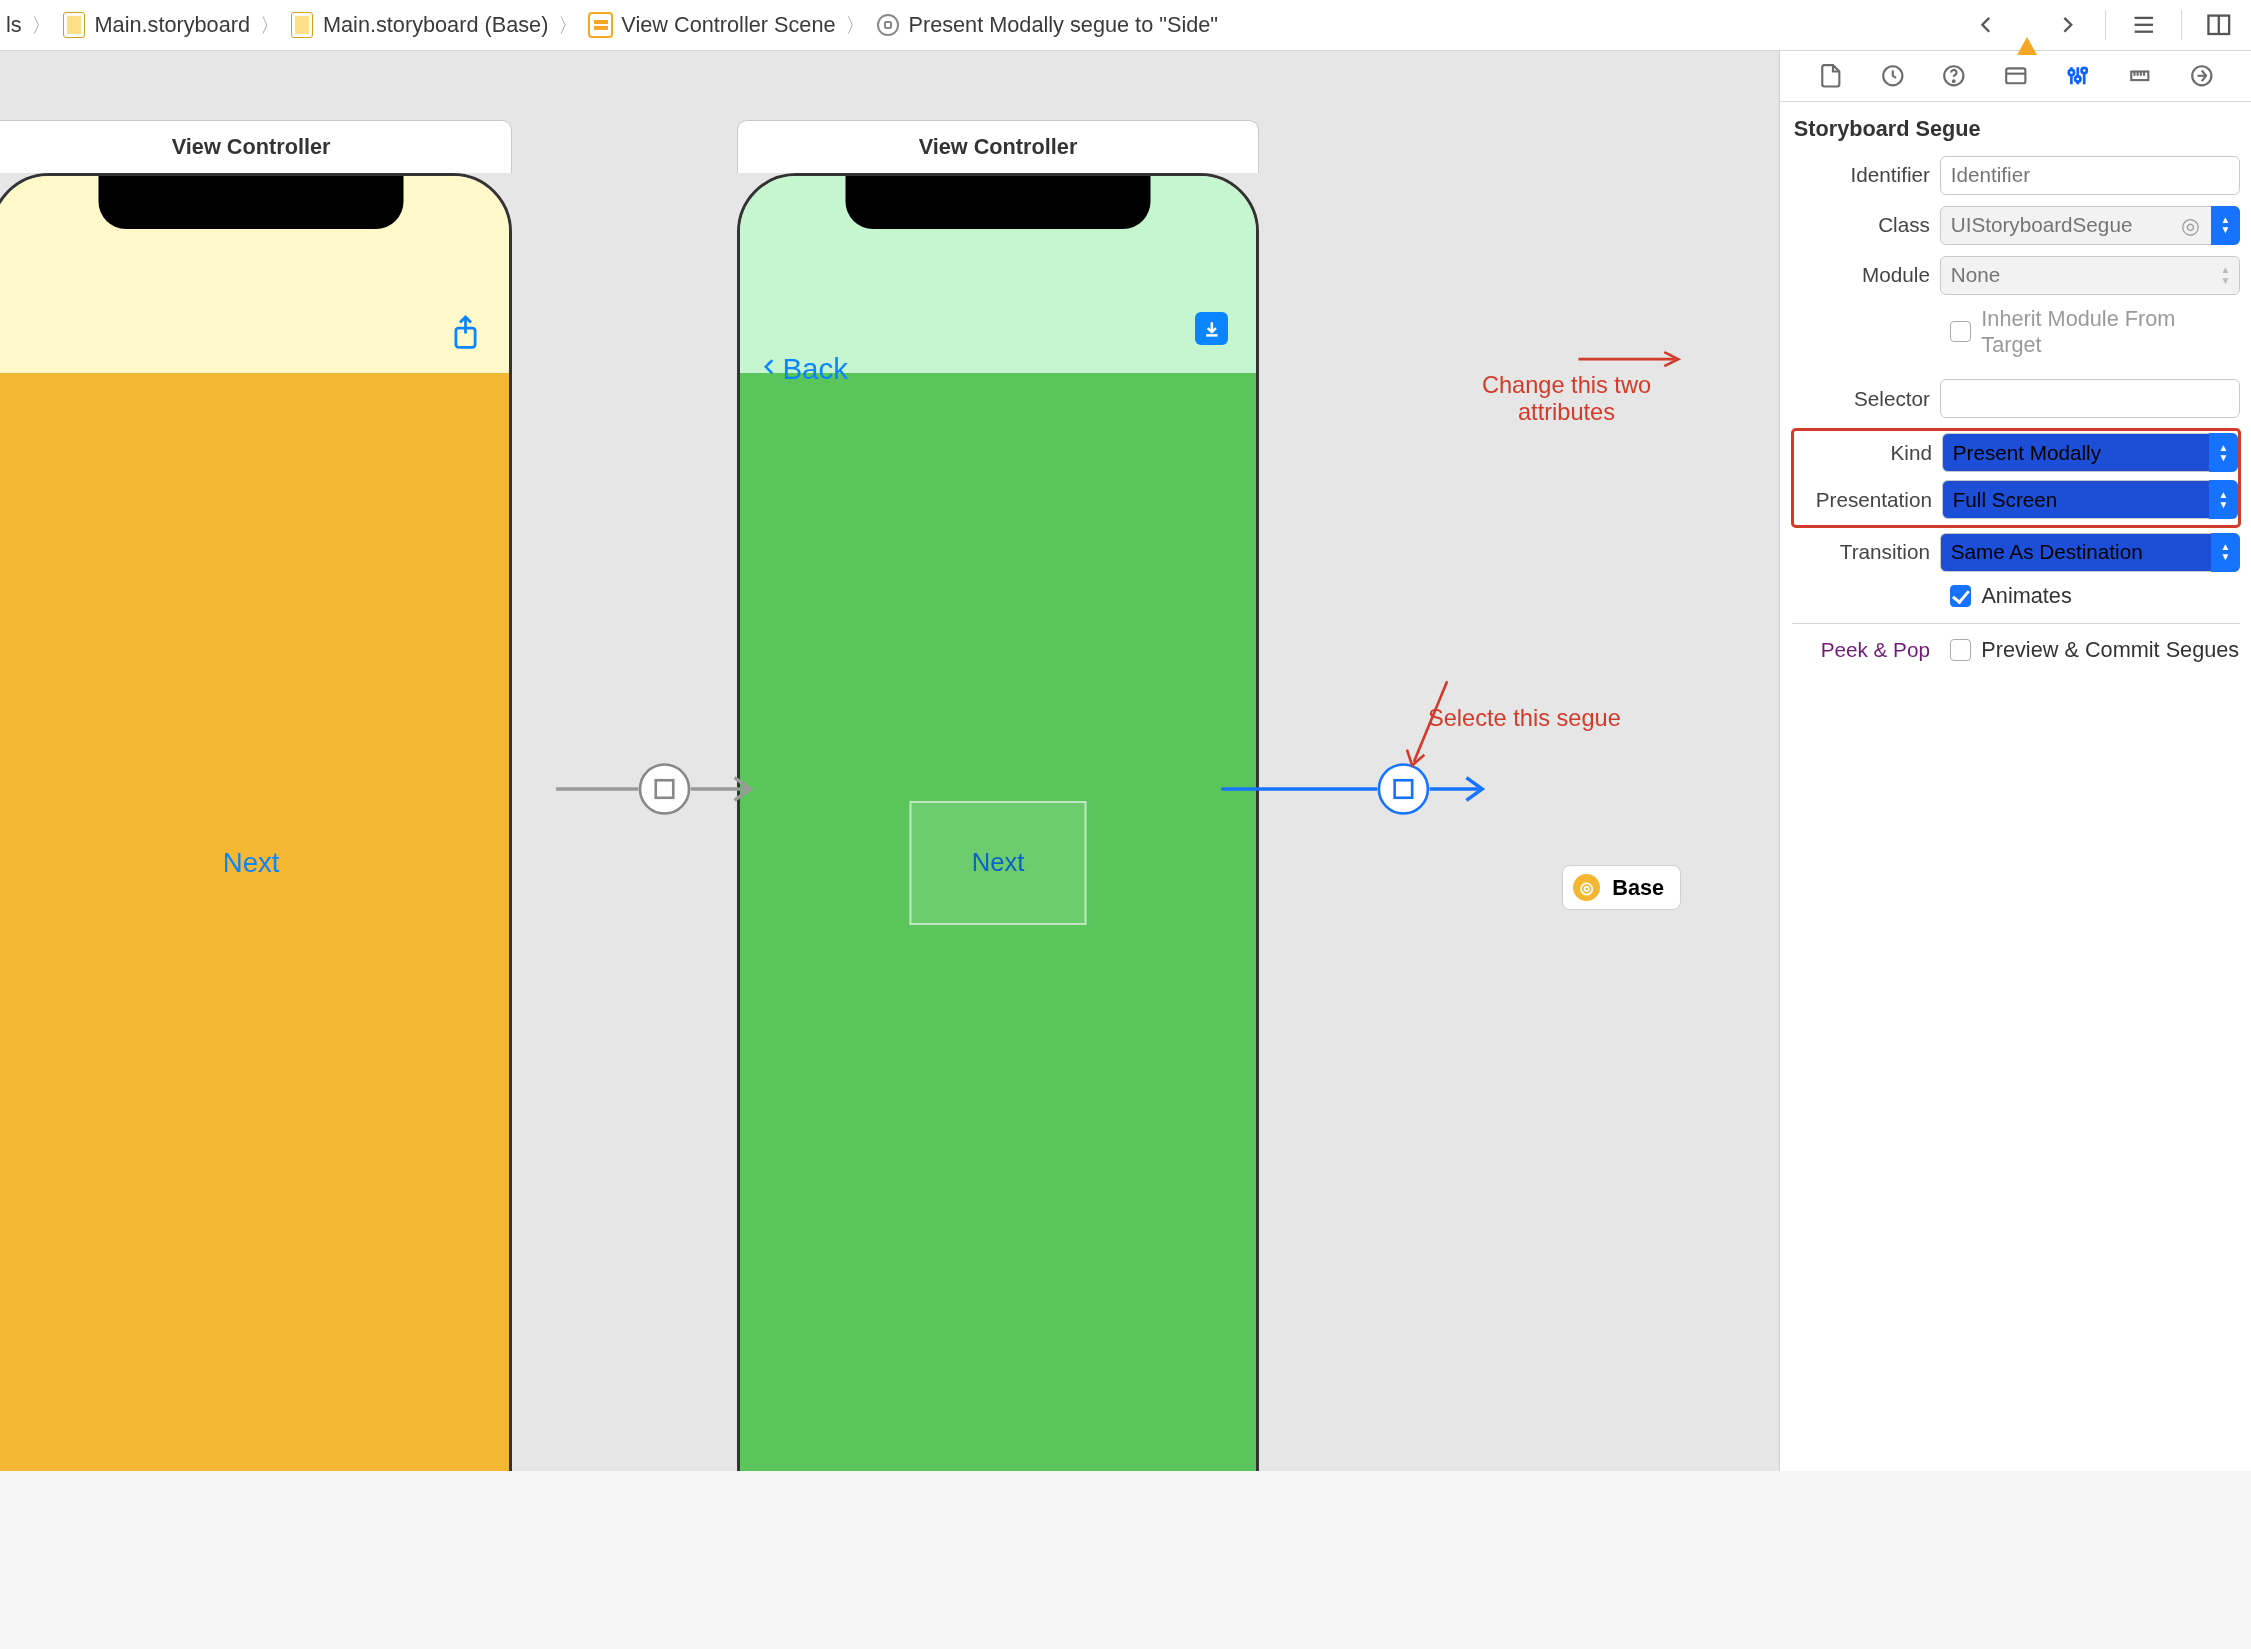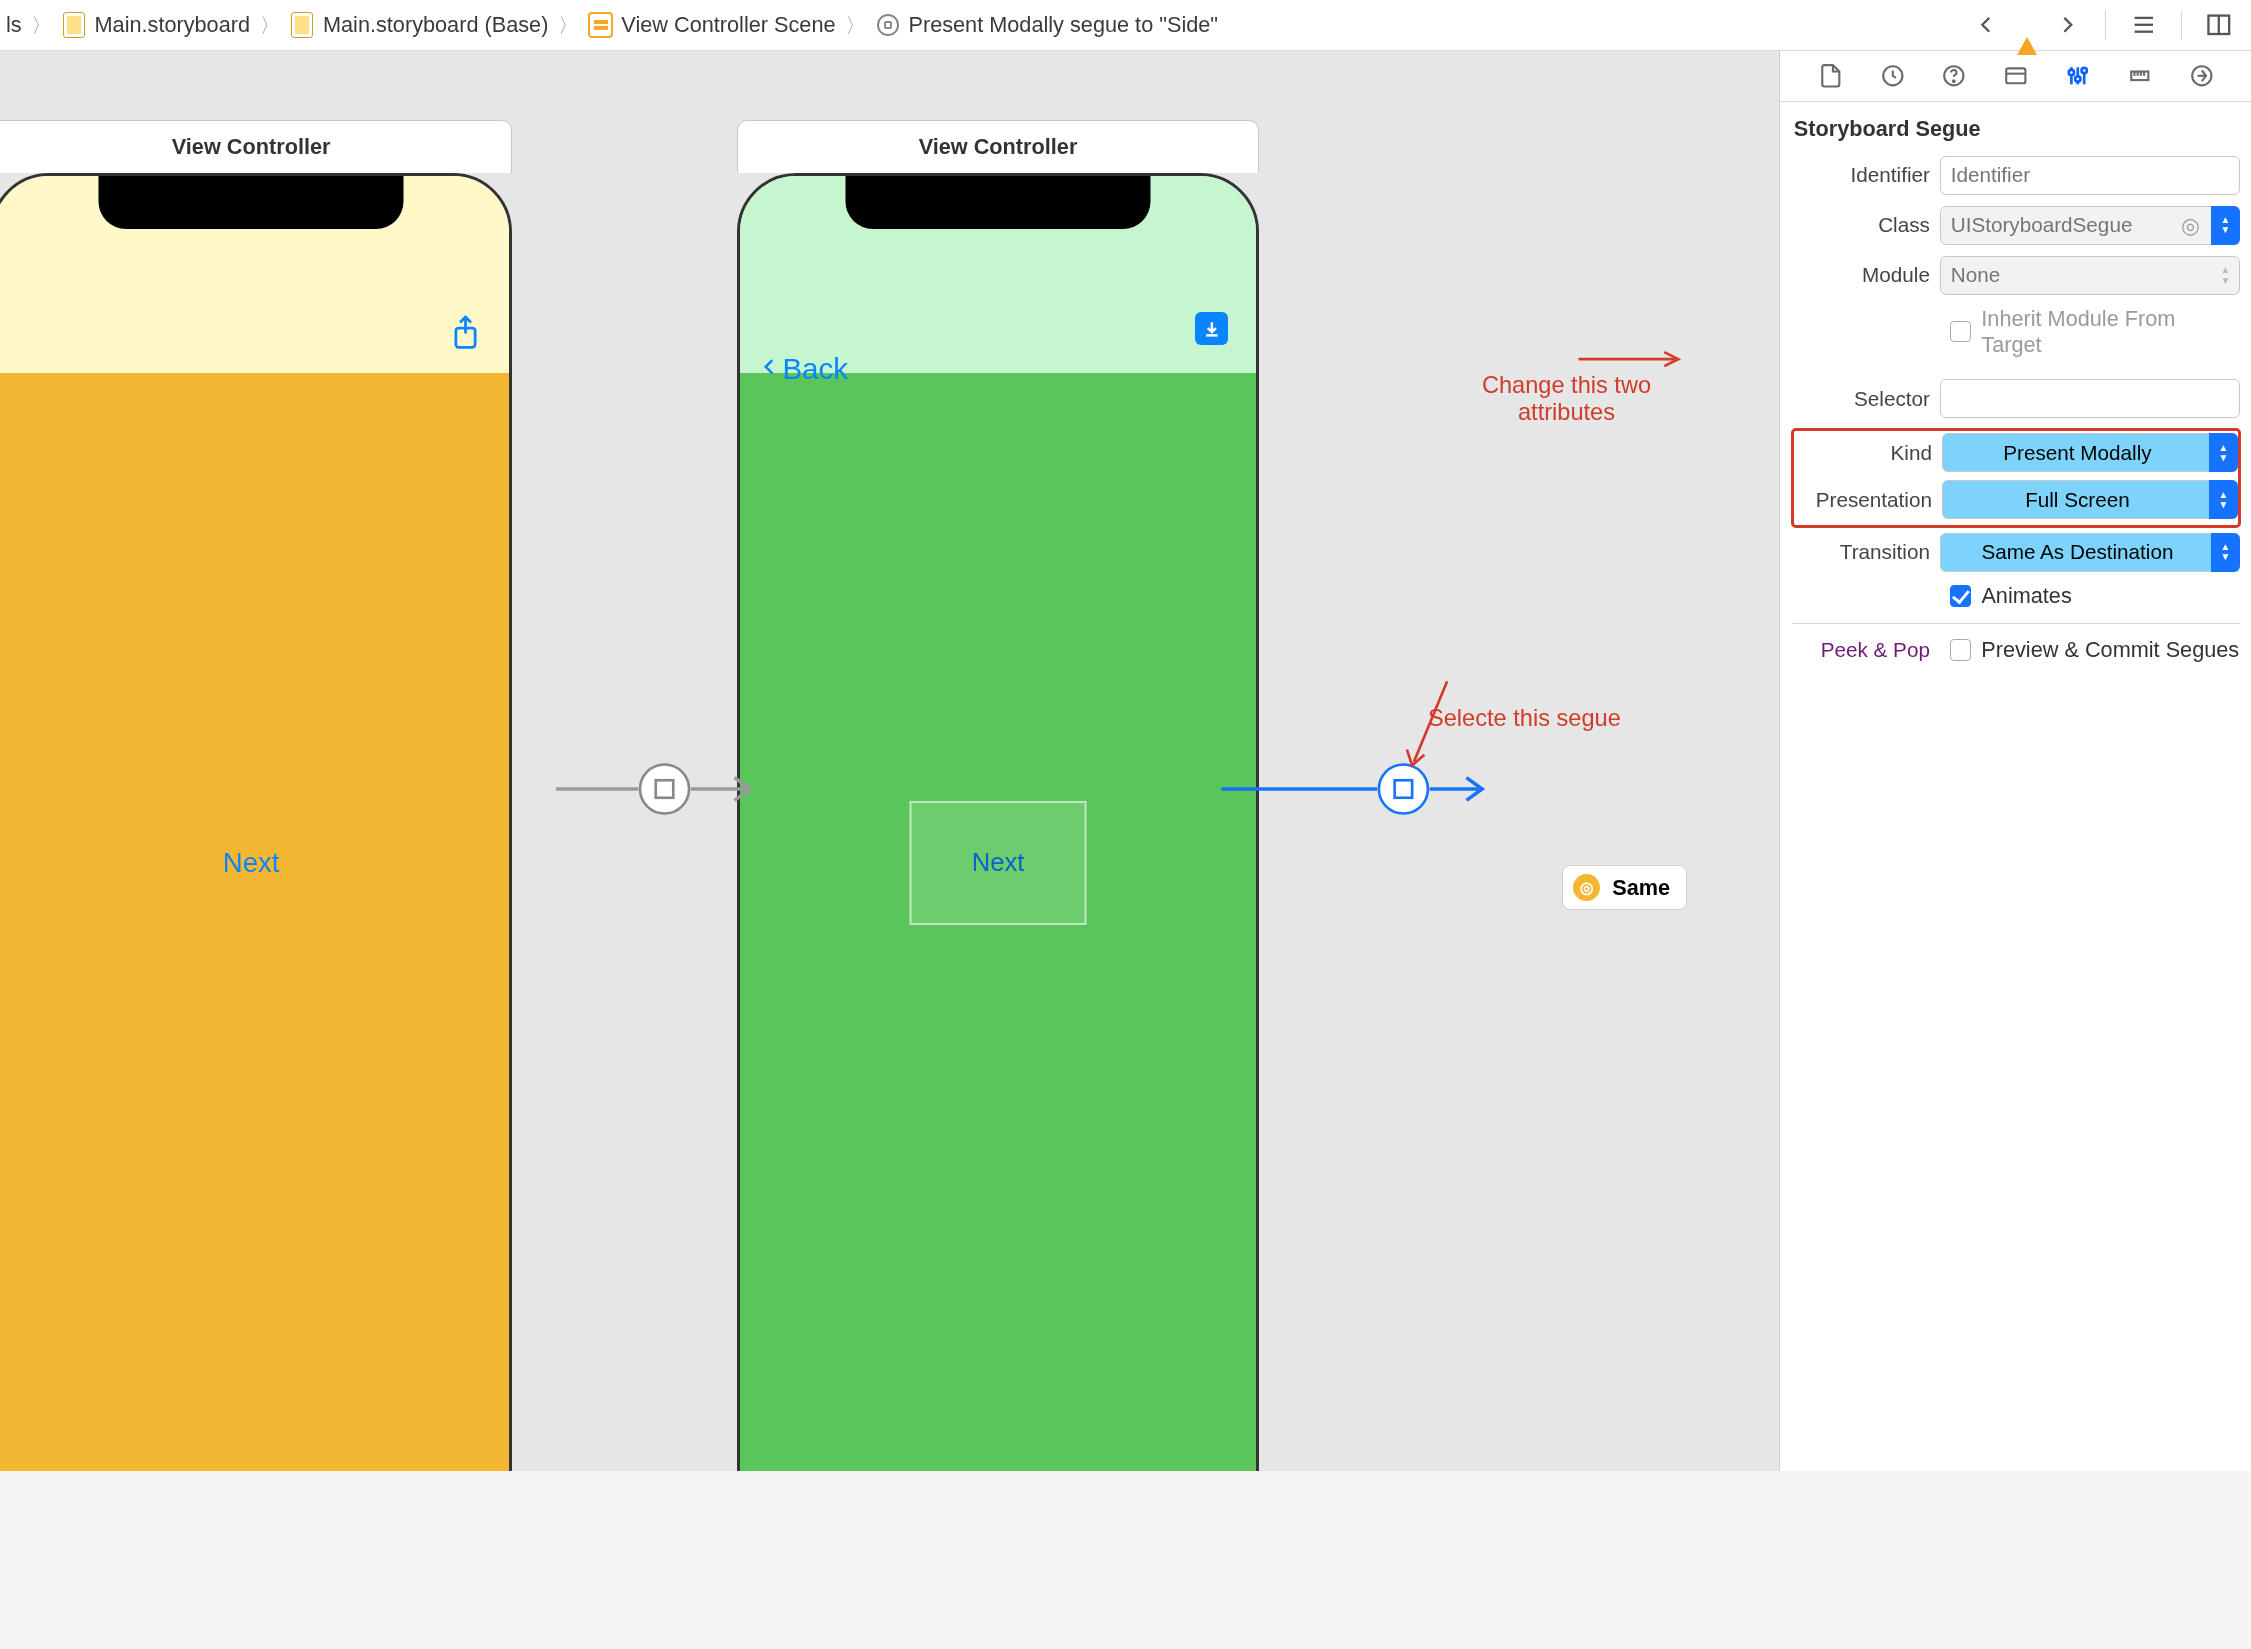--- a/index.html
+++ b/index.html
@@ -86,21 +86,21 @@
   .insp-tab svg { width:25.6px; height:25.6px; }
 
   .insp-body { flex:1; padding:7.9px 11.8px 19.7px 11.8px; font-size:21.7px; color:#333; }
   .sect-title { font-weight:700; font-size:21.7px; padding:5.9px 0 13.8px 2px; }
   .form-row { display:flex; align-items:center; margin-bottom:11px; }
   .form-row label { width:148px; text-align:right; padding-right:9.9px; color:#444; font-size:20.7px;}
   .form-row .field { flex:1; }
   .txt { width:100%; height:39px; border:1px solid #c8c8c8; border-radius:5.9px; padding:0 9.9px; font-size:20.7px; background:#fff; }
   .txt[disabled] { background:#f2f2f2; color:#14532d; }
   .sel-wrap { position:relative; }
-  .sel { width:100%; height:39px; border:1px solid #c8c8c8; border-radius:5.9px; padding:0 35px 0 9.9px; font-size:20.7px; background:#7dd3fc; appearance:none; text-align:center;}
+  .sel { width:100%; height:39px; border:1px solid #c8c8c8; border-radius:5.9px; padding:0 35px 0 9.9px; font-size:20.7px; background:#1d4ed8; appearance:none; text-align:left;}
   .sel-arrows { position:absolute; right:0; top:0; bottom:0; width:29.6px; background:#1673ff; border-radius:0 5.9px 5.9px 0; display:flex; flex-direction:column; align-items:center; justify-content:center; color:#fff; font-size:9.9px; pointer-events:none;}
   .sel-arrows::before { content:"▲"; line-height:1; }
   .sel-arrows::after { content:"▼"; line-height:1; }
   .class-row .sel-wrap { display:flex; }
   .class-compass { width:29.6px; color:#9a9a9a; display:flex; align-items:center; justify-content:center; margin-right:2px;}
   .chk-row { display:flex; align-items:center; gap:9.9px; padding-left:158px; margin-top:3.9px; margin-bottom:9.9px;}
   .chk { width:21.7px; height:21.7px; border:1px solid #aaa; border-radius:3.9px; background:#fff; display:inline-block; position:relative;}
   .chk.checked { background:#1673ff; border-color:#1673ff; }
   .chk.checked::after { content:""; position:absolute; left:4.9px; top:1px; width:6.9px; height:12.8px; border:3px solid #fff; border-top:none; border-left:none; transform:rotate(40deg);}
   .hl-box { outline:3.9px solid #d23b2a; outline-offset:-2px; border-radius:3.9px; }
@@ -227,21 +227,21 @@
             </span>
             <div class="container-box">
               <span>Next</span>
             </div>
           </div>
         </div>
       </div>
 
       <div class="side-ref">
         <span class="coin">◎</span>
-        <span>Same</span>
+        <span>Base</span>
       </div>
 
       <svg class="overlay" viewBox="0 0 1806 1622" width="1779" height="1598">
 
         <line x1="522" y1="843" x2="616" y2="843" stroke="#9a9a9a" stroke-width="4"></line>
         <circle cx="646" cy="843" r="28" class="segue-node"></circle>
         <rect x="636" y="833" width="20" height="20" fill="none" stroke="#888" stroke-width="3"></rect>
         <line x1="676" y1="843" x2="740" y2="843" stroke="#9a9a9a" stroke-width="4"></line>
         <polyline points="726,830 744,843 726,856" fill="none" stroke="#9a9a9a" stroke-width="4"></polyline>
 

